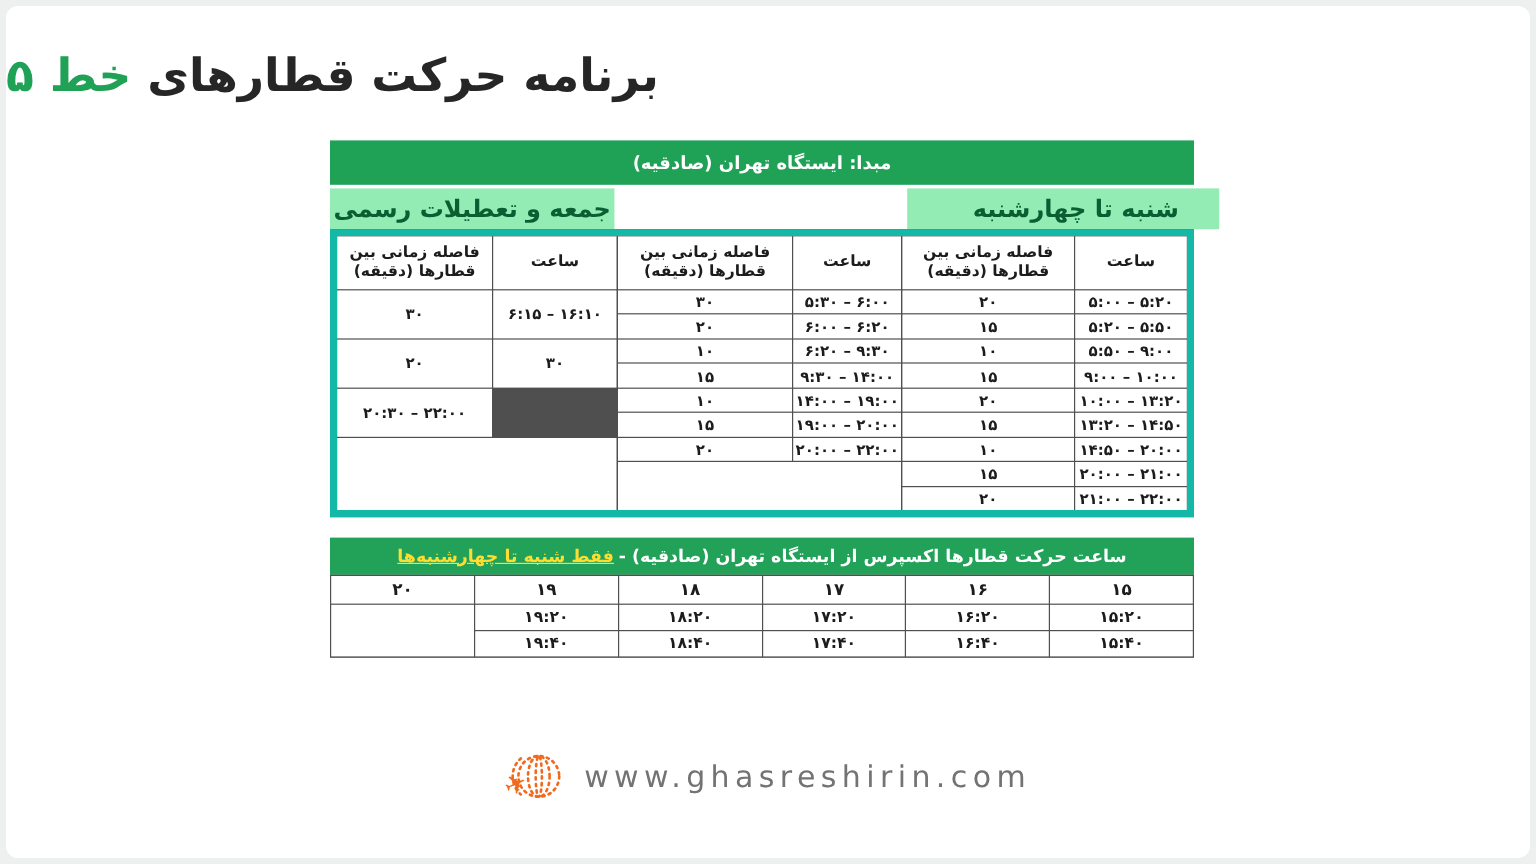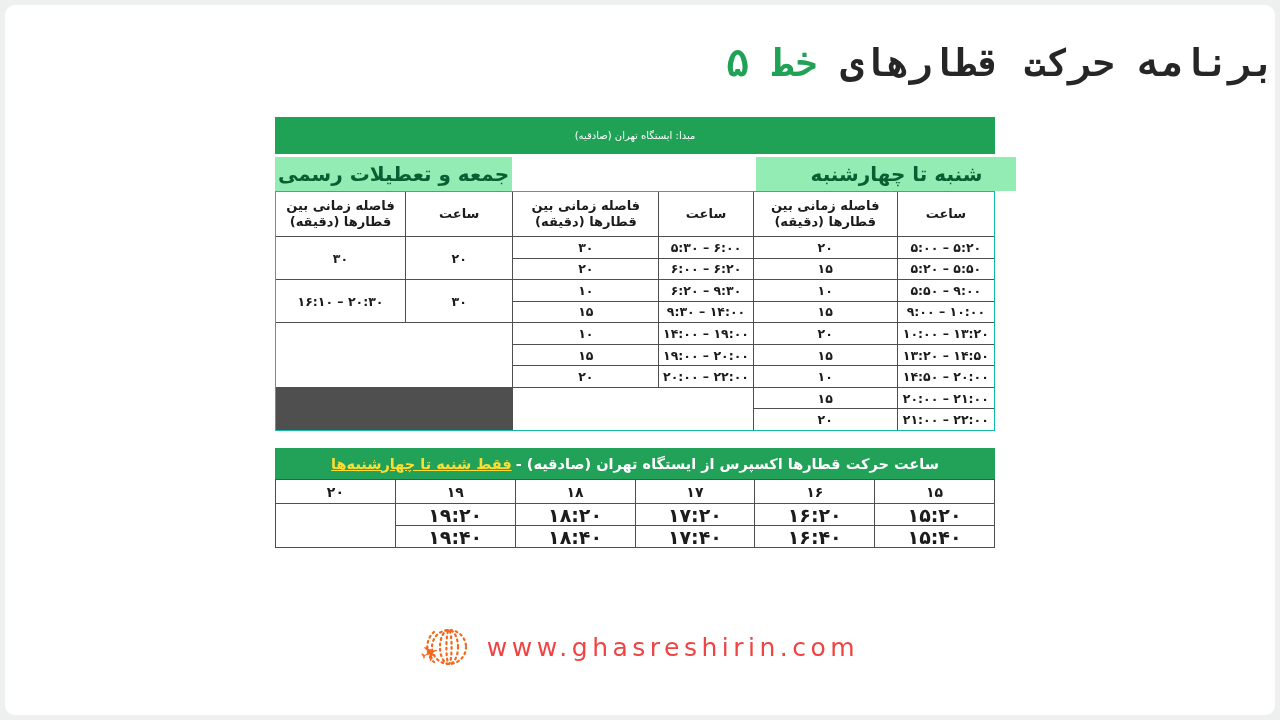--- a/index.html
+++ b/index.html
@@ -8,41 +8,41 @@
     background:#eef0f0;
     font-family:"DejaVu Sans",sans-serif;
   }
   .card{
     position:absolute;left:5px;top:5px;width:1270px;height:710px;
     background:#ffffff;border-radius:10px;
   }
   
   .title{
     position:absolute;top:36px;left:0;width:100%;
-    text-align:right;font-size:38px;font-weight:700;color:#262626;font-family:Liberation Mono, monospace;
+    text-align:left;font-size:38px;font-weight:700;color:#262626;
   }
   .title .title-hl{color:#1fa156;}
   
   .t1{position:absolute;left:270px;top:112px;width:720px;height:312px;}
   .t1-head{
     position:absolute;top:0;left:0;width:720px;height:37px;
-    background:#1fa156;color:#ffffff;font-weight:400;font-size:10px;
+    background:#1fa156;color:#ffffff;font-weight:700;font-size:15px;
     display:flex;align-items:center;justify-content:center;
   }
   .sub{
     position:absolute;top:40px;height:34px;
     background:#92ecb4;color:#0a5e31;font-weight:700;font-size:20px;
     display:flex;align-items:center;justify-content:center;
   }
   .sub-0{left:0;width:237px;}
   .sub-1{left:240px;width:238px;}
   .sub-2{left:481px;width:239px;padding-left:21px;}
   .t1-grid{
     position:absolute;top:74px;left:0;width:720px;height:240px;
-    border:1px solid #14b8a6;box-sizing:border-box;
+    border:6px solid #14b8a6;box-sizing:border-box;
     display:flex;background:#4f4f4f;
   }
   .group{
     display:grid;grid-template-rows:44px repeat(9,1fr);
     gap:1px;background:#4f4f4f;box-sizing:border-box;height:100%;
   }
   #group-0{width:237px;grid-template-columns:129px 1fr;}
   #group-1{width:241px;grid-template-columns:145px 1fr;border-left:1px solid #4f4f4f;}
   #group-2{width:242px;grid-template-columns:143px 1fr;border-left:1px solid #4f4f4f;}
   .cell{
@@ -65,28 +65,28 @@
     display:flex;align-items:center;justify-content:center;gap:4px;
   }
   .t2-head .yellow{color:#ffdd30;text-decoration:underline;}
   .t2-grid{
     position:absolute;top:31px;left:0;width:720px;height:69px;
     border:1px solid #4f4f4f;box-sizing:border-box;
     display:grid;grid-template-columns:repeat(6,1fr);
     grid-template-rows:23px 1fr 1fr;gap:1px;background:#4f4f4f;
   }
   .x-hour{font-size:14px;}
-  .x-time{font-size:19px;}
+  .x-time{font-size:13px;}
   
   .footer{
     position:absolute;left:0;top:612px;width:100%;height:60px;
     display:flex;align-items:center;justify-content:center;gap:14px;direction:ltr;
   }
   .url{
-    color:#ef4444;font-size:25px;font-weight:500;letter-spacing:4.5px;
+    color:#737373;font-size:25px;font-weight:500;letter-spacing:4.5px;
   }
 </style>
 </head>
 <body>
 
 <div class="card">
 
   <div class="title" dir="rtl">
     <span>برنامه حرکت قطارهای</span>
     <span class="title-hl">خط ۵</span>
@@ -97,23 +97,24 @@
     <div class="sub sub-0" dir="rtl">جمعه و تعطیلات رسمی</div>
     <div class="sub sub-2" dir="rtl">شنبه تا چهارشنبه</div>
     <div class="t1-grid">
       <div class="group" id="group-0">
           <div class="cell head-cell">
             <span>فاصله زمانی بین</span>
             <span>قطارها (دقیقه)</span>
           </div>
           <div class="cell head-cell">ساعت</div>
           <div class="cell interval-cell rs2">۳۰</div>
+          <div class="cell hours-cell rs2">۶:۱۵ – ۱۶:۱۰</div>
           <div class="cell interval-cell rs2">۲۰</div>
-          <div class="cell hours-cell rs2">۱۶:۱۰ – ۲۰:۳۰</div>
           <div class="cell interval-cell rs2">۳۰</div>
+          <div class="cell hours-cell rs2">۲۰:۳۰ – ۲۲:۰۰</div>
           <div class="cell cspan rs3"></div>
         </div>
       <div class="group" id="group-1">
           <div class="cell head-cell">
             <span>فاصله زمانی بین</span>
             <span>قطارها (دقیقه)</span>
           </div>
           <div class="cell head-cell">ساعت</div>
           <div class="cell interval-cell">۳۰</div>
           <div class="cell hours-cell">۵:۳۰ – ۶:۰۰</div>

